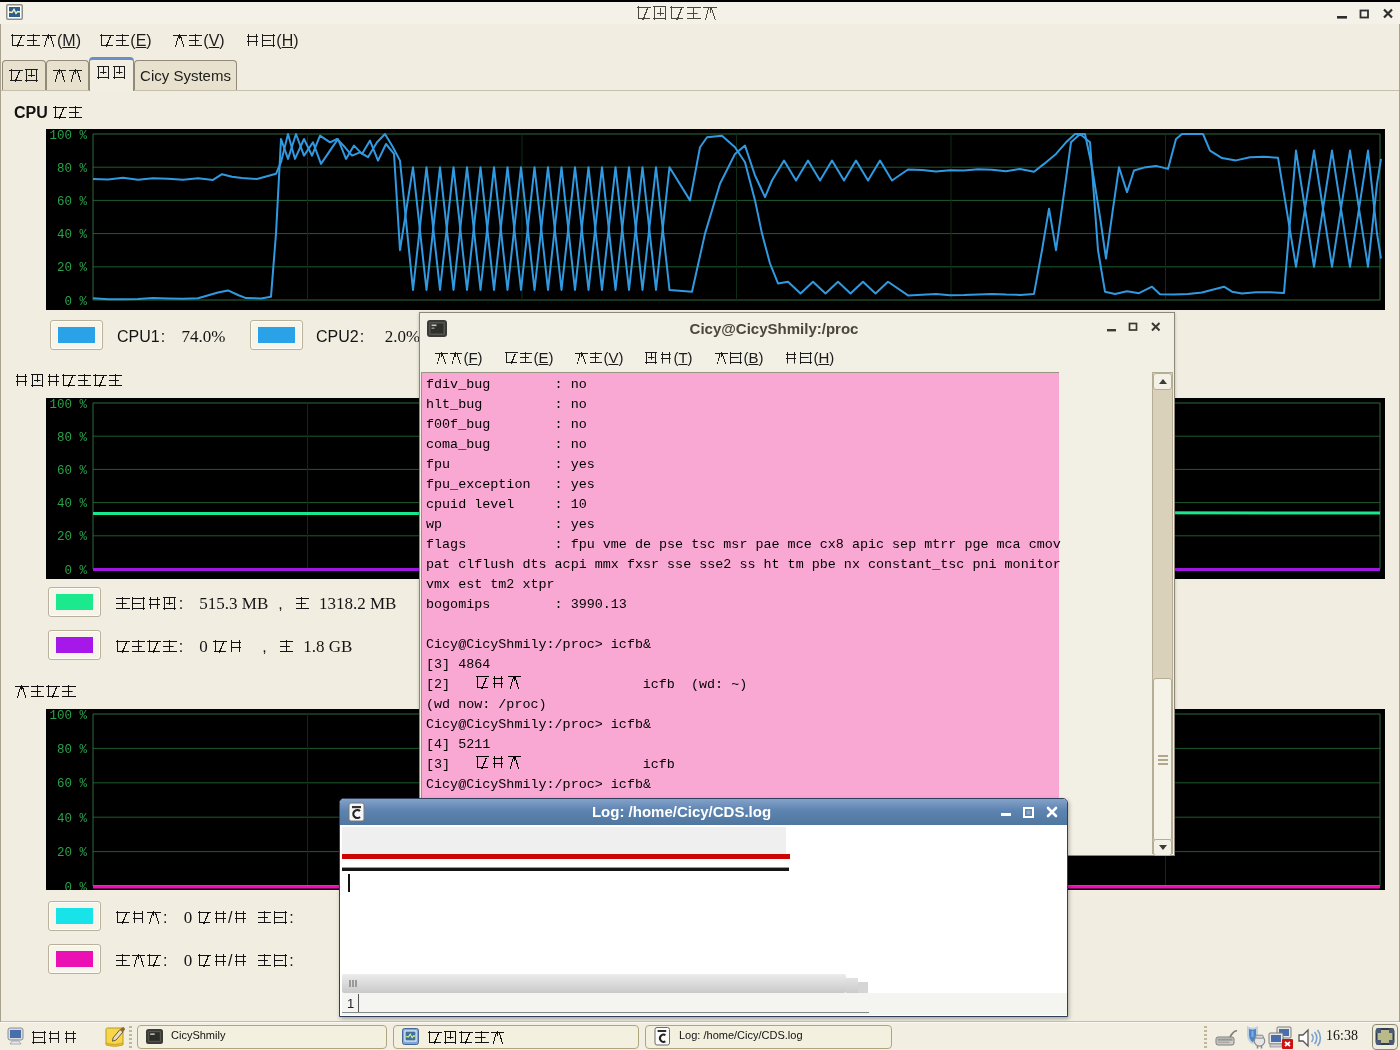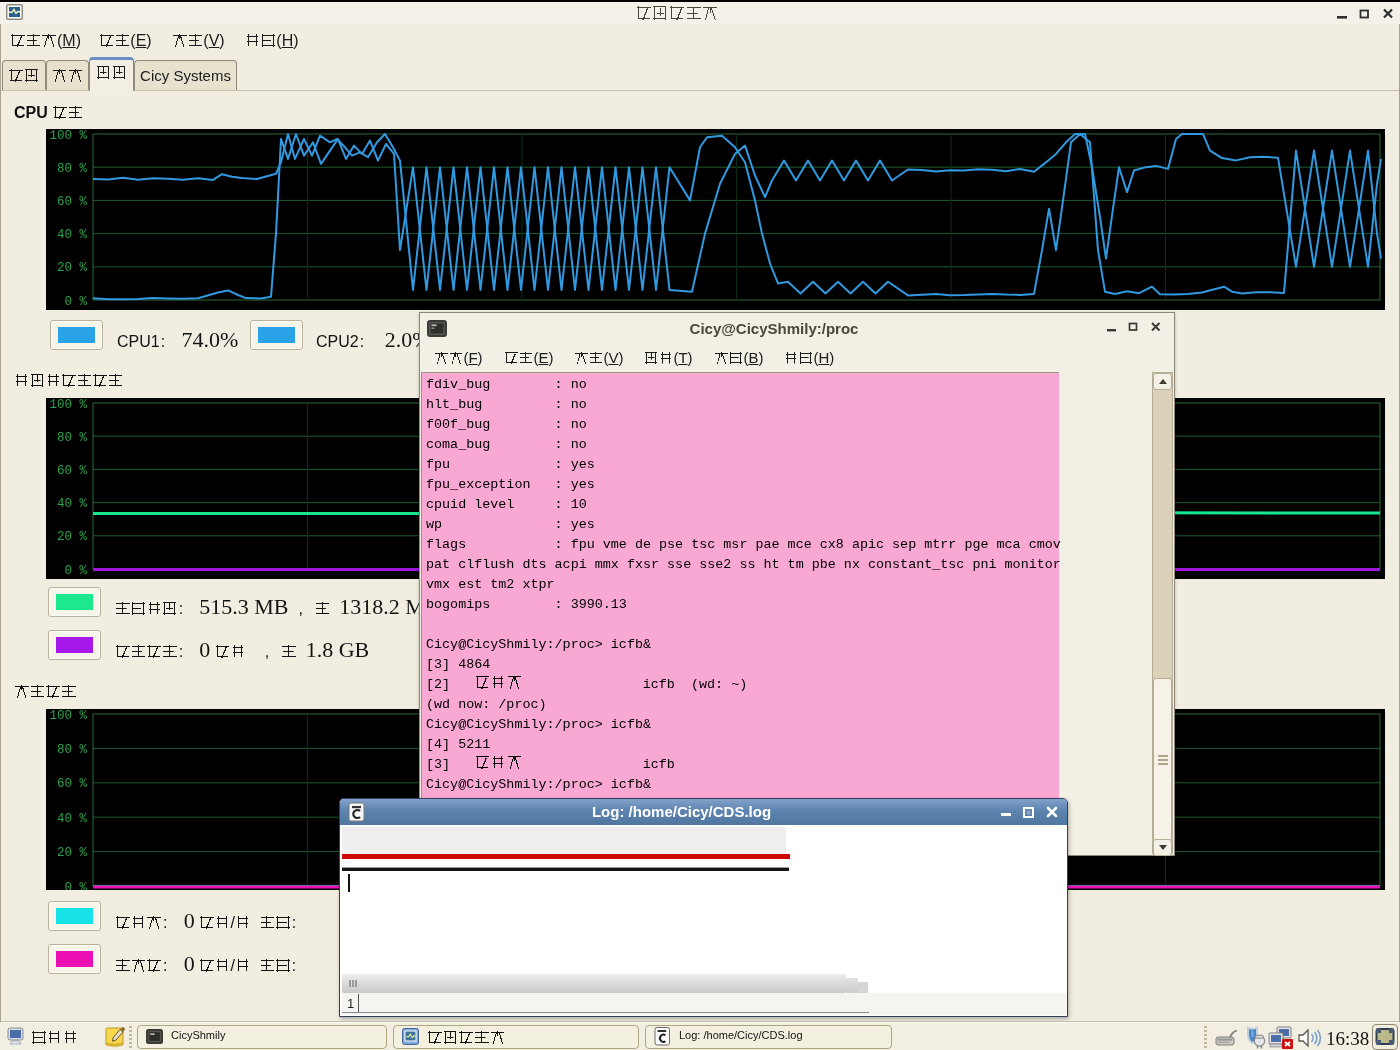--- a/index.html
+++ b/index.html
@@ -22,21 +22,21 @@
 .tab{position:absolute;top:3px;height:31px;background:#e7e1ce;border:1px solid #91897a;border-bottom:none;border-radius:4px 4px 0 0;font-size:16px;color:#1c1c1c;text-align:center;padding-top:6px}
 .tab.sel{top:0;height:34px;background:#f2efe2;border-top:3px solid #6a8fc4;z-index:3;padding-top:4px}
 #tabline{left:0;top:90px;width:1400px;height:1px;background:#c6bfab}
 .hdr{font-weight:bold;font-size:16px;color:#111}
 
 .chart{position:absolute;background:#000}
 
 .sw{position:absolute;width:53px;height:30px;border:1px solid #b9b19b;border-radius:3px;background:#f7f4ea;box-shadow:inset 0 0 0 1px #fdfcf8}
 .sw i{position:absolute;left:7px;right:7px;top:6px;bottom:6px;display:block}
 .leg{position:absolute;font-size:16px;color:#141414}
-.leg .v{font-family:"Liberation Serif",serif;font-size:22px}
+.leg .v{font-family:"Liberation Serif",serif;font-size:17px}
 .fw{font-weight:normal;display:inline-block;width:.8em;padding-left:1px}
 
 #term{left:419px;top:312px;width:756px;height:544px;background:#f2efe4;border:1px solid #8d887a;box-shadow:0 1px 3px rgba(0,0,0,.25)}
 #term .tb{position:absolute;left:0;top:0;right:0;height:33px}
 #term .tt{position:absolute;left:30px;right:76px;top:7px;text-align:center;font-weight:bold;font-size:15px;color:#4c473c}
 #term .mb{position:absolute;left:0;top:33px;right:0;height:26px;font-size:15px;color:#1c1c1c}
 #term .mb span{position:absolute;top:3px}
 #term .body{position:absolute;left:1px;top:59px;width:638px;bottom:1px;background:#f9a8d4;border:1px solid #9a9484;border-right:none}
 #term pre{font-family:"Liberation Mono",monospace;font-size:13.4px;line-height:20px;color:#000;margin:2px 0 0 4px}
 #term .sb{position:absolute;right:1px;top:59px;width:21px;bottom:1px;background:#d9d1b9;border:1px solid #b5ad95}
@@ -334,21 +334,21 @@
       <rect x="1" y="7" width="14" height="11" rx="1" fill="#e8e8ea" stroke="#7a7a7a"></rect>
       <rect x="3" y="9" width="10" height="7" fill="#4a6ea9"></rect>
       <rect x="2" y="18" width="12" height="3" fill="#d0d0d4" stroke="#7a7a7a" stroke-width=".6"></rect>
       <rect x="14" y="13" width="11" height="10" rx="1" fill="#cc1111"></rect>
       <path d="M17 16 l5 4 m0 -4 l-5 4" stroke="#fff" stroke-width="1.8"></path>
     </svg>
 <svg class="abs" style="left:1297px;top:4px" width="28" height="22">
       <path d="M2 8 h4 l5 -5 v16 l-5 -5 h-4 z" fill="#fff" stroke="#555" stroke-width="1.3"></path>
       <path d="M14.5 7 a6 6 0 0 1 0 8 M17.5 5 a9 9 0 0 1 0 12 M20.5 3 a12.5 12.5 0 0 1 0 16" stroke="#7aa0cc" stroke-width="1.6" fill="none"></path>
     </svg>
-<span class="abs" style="left:1326px;top:5px;font-family:'Liberation Serif',serif;font-size:19px;color:#111">16:38</span>
+<span class="abs" style="left:1326px;top:5px;font-family:'Liberation Serif',serif;font-size:14px;color:#111">16:38</span>
 <div class="abs" style="left:1372px;top:1px;width:26px;height:26px;background:#f0ecdc;border:1px solid #8f8872;border-radius:4px">
       <svg class="abs" style="left:2px;top:2px" width="20" height="20">
         <rect x="1.5" y="2" width="17" height="15" rx="2.5" fill="#b9b98a" stroke="#2e3d55" stroke-width="2"></rect>
         <rect x="1" y="1.5" width="5" height="4.5" fill="#4a5a74"></rect>
         <rect x="14" y="1.5" width="5" height="4.5" fill="#4a5a74"></rect>
         <rect x="1" y="13" width="5" height="4.5" fill="#4a5a74"></rect>
         <rect x="14" y="13" width="5" height="4.5" fill="#4a5a74"></rect>
       </svg>
     </div>
 </div>

